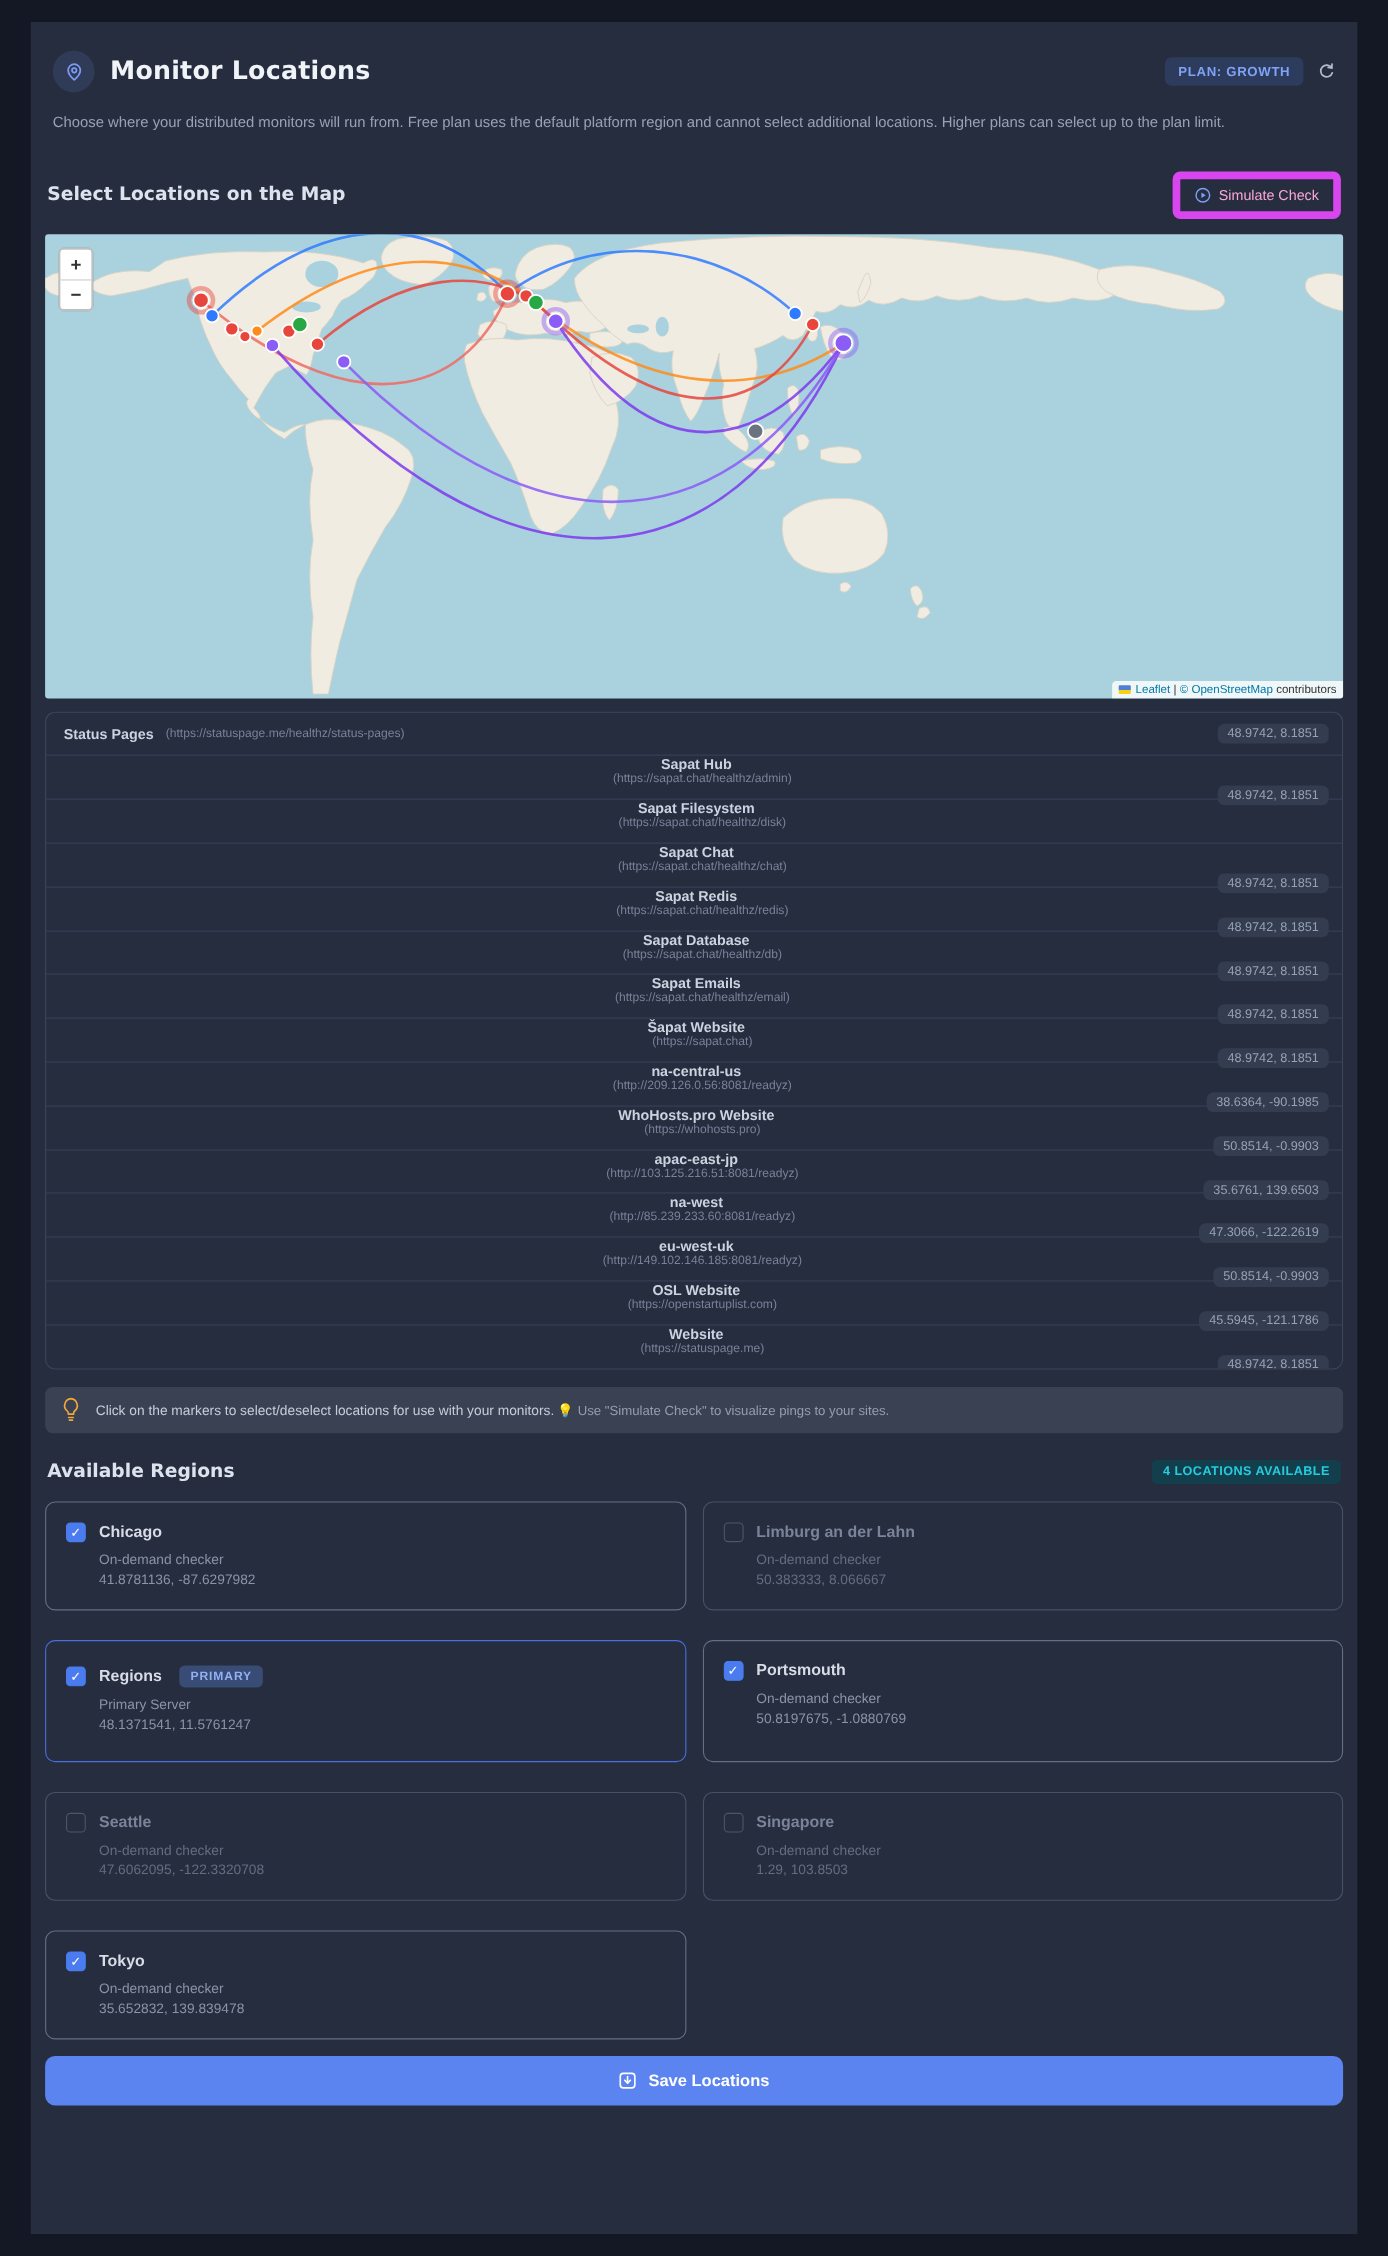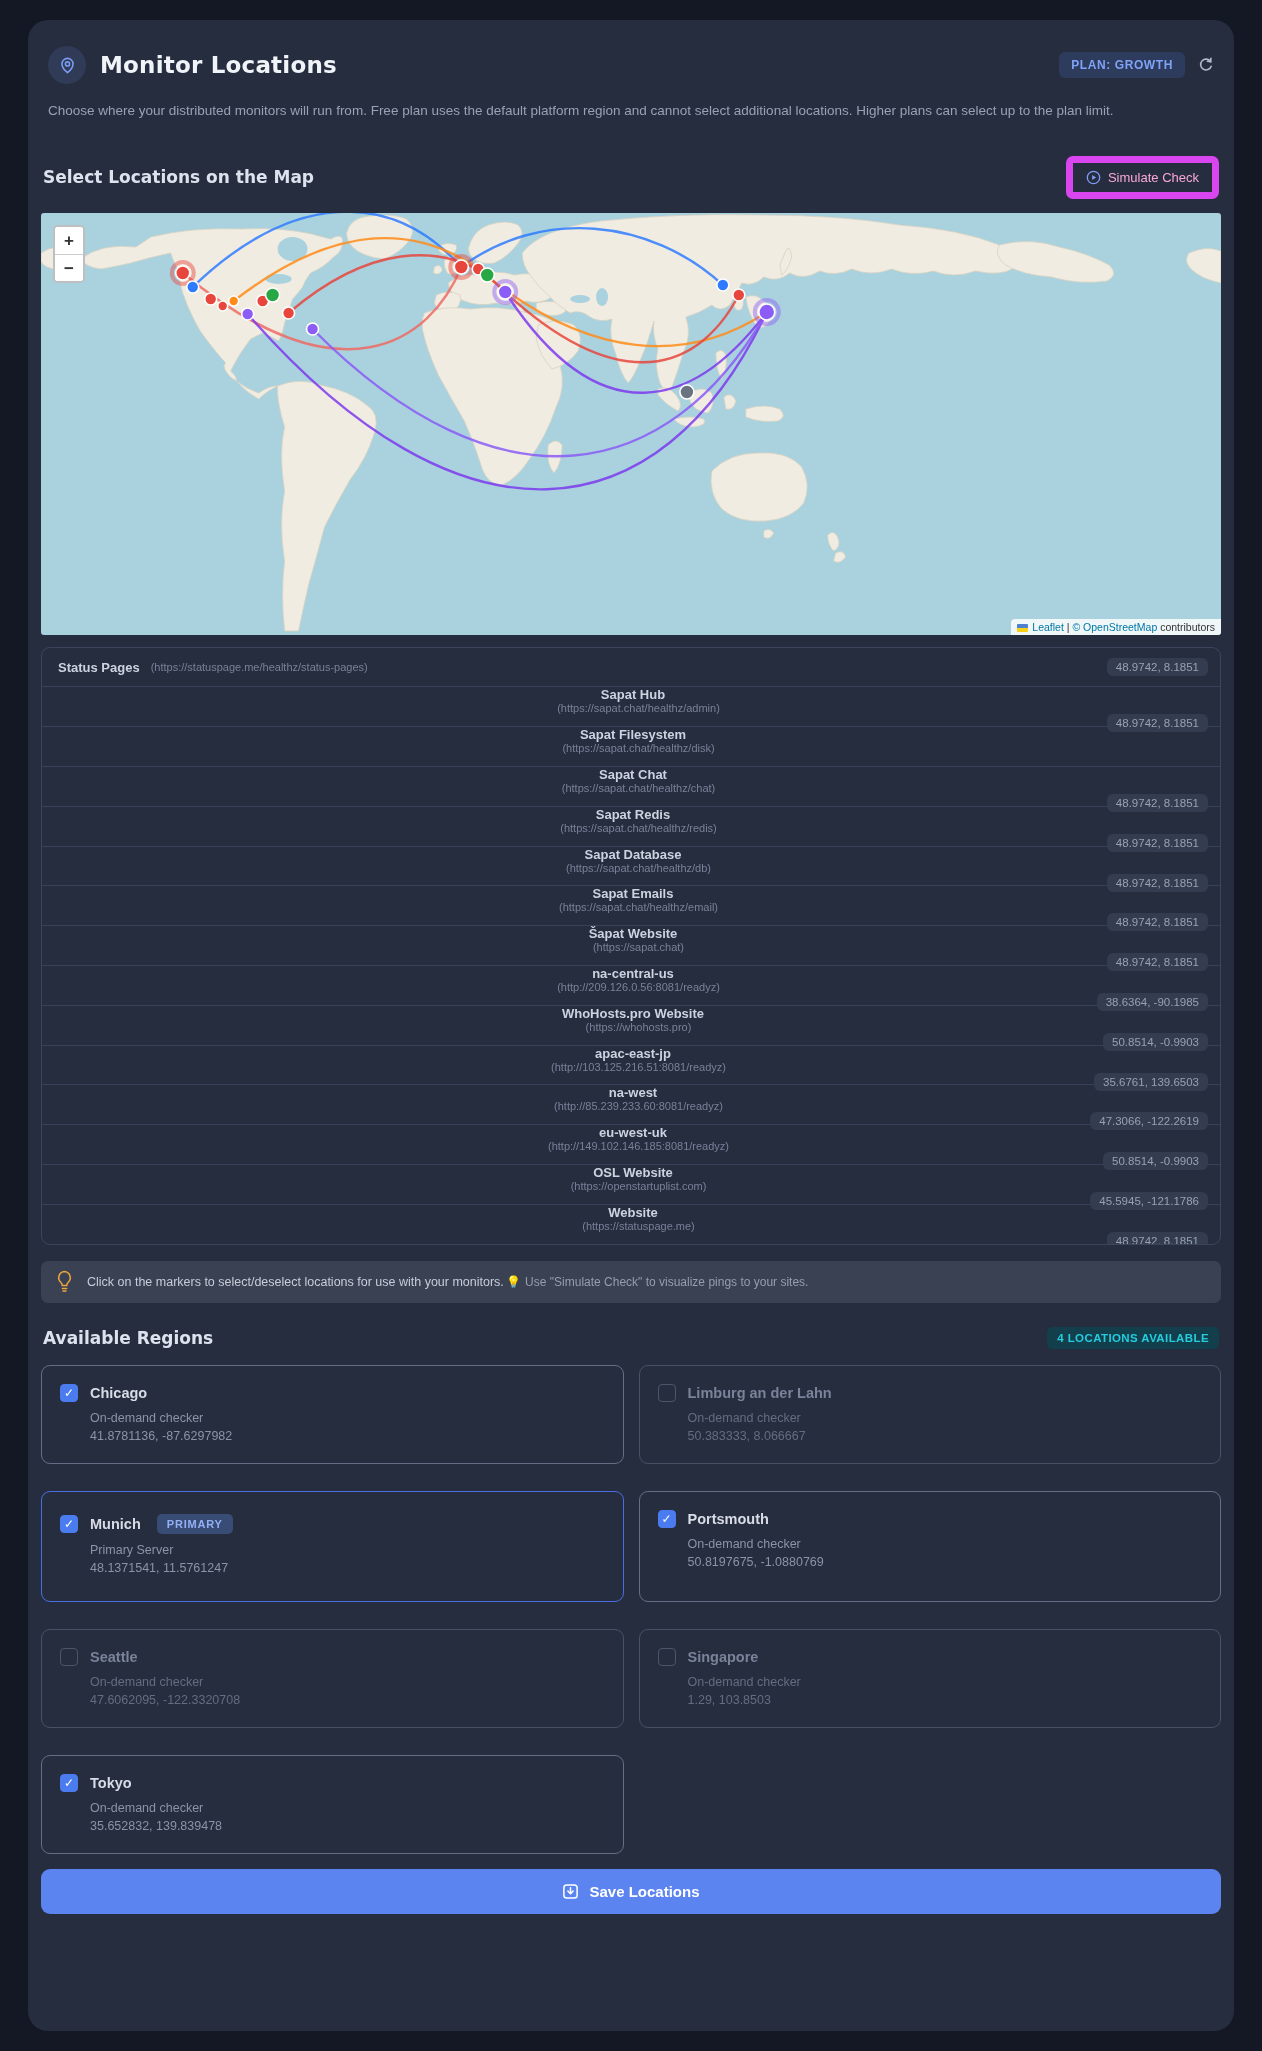--- a/index.html
+++ b/index.html
@@ -3,21 +3,21 @@
 <meta charset="utf-8">
 <style>
   html,body{margin:0;padding:0;}
   body{
     width:1262px;height:2051px;background:#141824;
     font-family:"Liberation Sans",sans-serif;color:#e9edf4;
     -webkit-font-smoothing:antialiased;
   }
   .panel{
     box-sizing:border-box;margin:20px 28px;width:1206px;min-height:2011px;
-    background:#262d3e;border-radius:20px;padding:26px 13px 46px 13px;
+    background:#262d3e;border-radius:0;padding:26px 13px 46px 13px;
   }
   
   .hdr{display:flex;align-items:center;padding:0 7px;}
   .hdr-icon{width:38px;height:38px;border-radius:50%;background:#303b58;display:flex;align-items:center;justify-content:center;flex:0 0 auto;}
   .page-title{font-family:"DejaVu Sans","Liberation Sans",sans-serif;font-size:23px;font-weight:bold;color:#f0f3f8;margin-left:14px;letter-spacing:.2px;}
   .hdr-right{margin-left:auto;display:flex;align-items:center;gap:13px;}
   .plan-badge{background:#2d3b5d;color:#7fa3f7;font-size:12px;font-weight:bold;letter-spacing:.6px;padding:6px 12px;border-radius:6px;}
   .refresh-btn{background:none;border:none;cursor:pointer;padding:0;display:flex;}
   .desc{margin:15px 7px 12px 7px;font-size:13.5px;line-height:1.75;color:#98a1b5;}
   
@@ -312,21 +312,21 @@
       <div class="card-head">
         <span class="checkbox"></span>
         <span class="card-name">Limburg an der Lahn</span>
       </div>
       <div class="card-desc">On-demand checker</div>
       <div class="card-coords">50.383333, 8.066667</div>
     </div>
     <div class="card card--primary">
       <div class="card-head">
         <span class="checkbox checked">✓</span>
-        <span class="card-name">Munich</span>
+        <span class="card-name">Regions</span>
         <span class="primary-badge">PRIMARY</span>
       </div>
       <div class="card-desc">Primary Server</div>
       <div class="card-coords">48.1371541, 11.5761247</div>
     </div>
     <div class="card">
       <div class="card-head">
         <span class="checkbox checked">✓</span>
         <span class="card-name">Portsmouth</span>
       </div>

